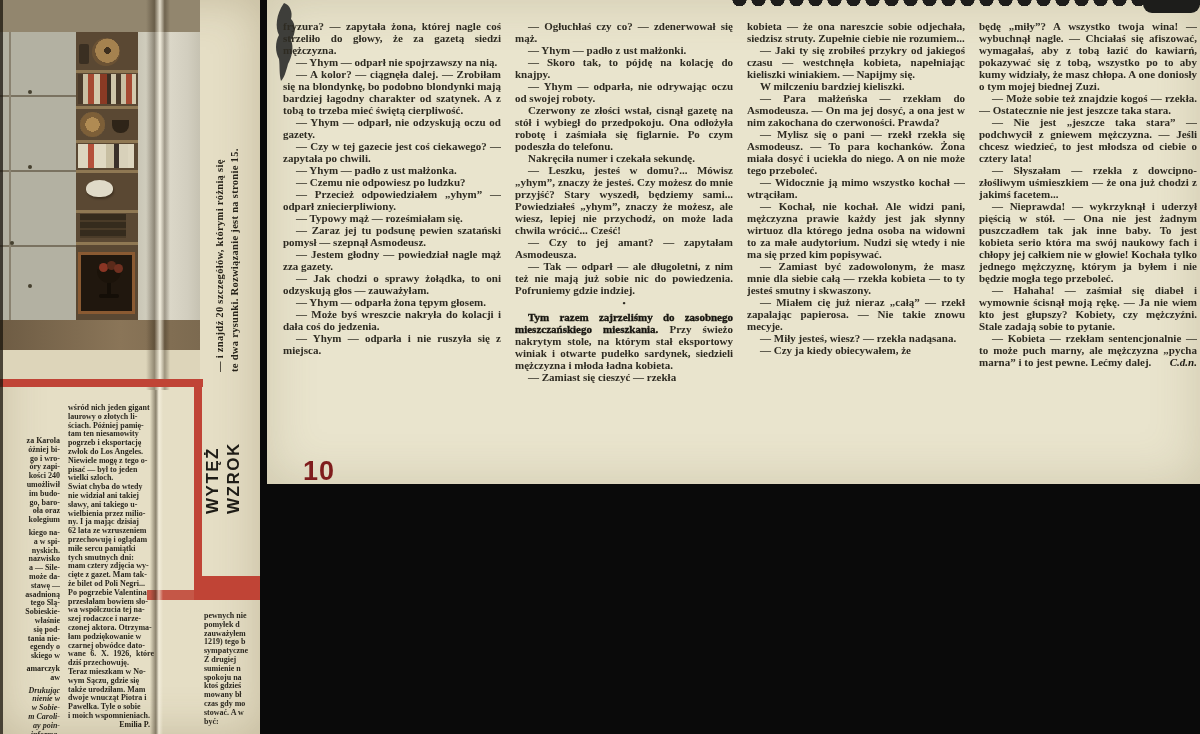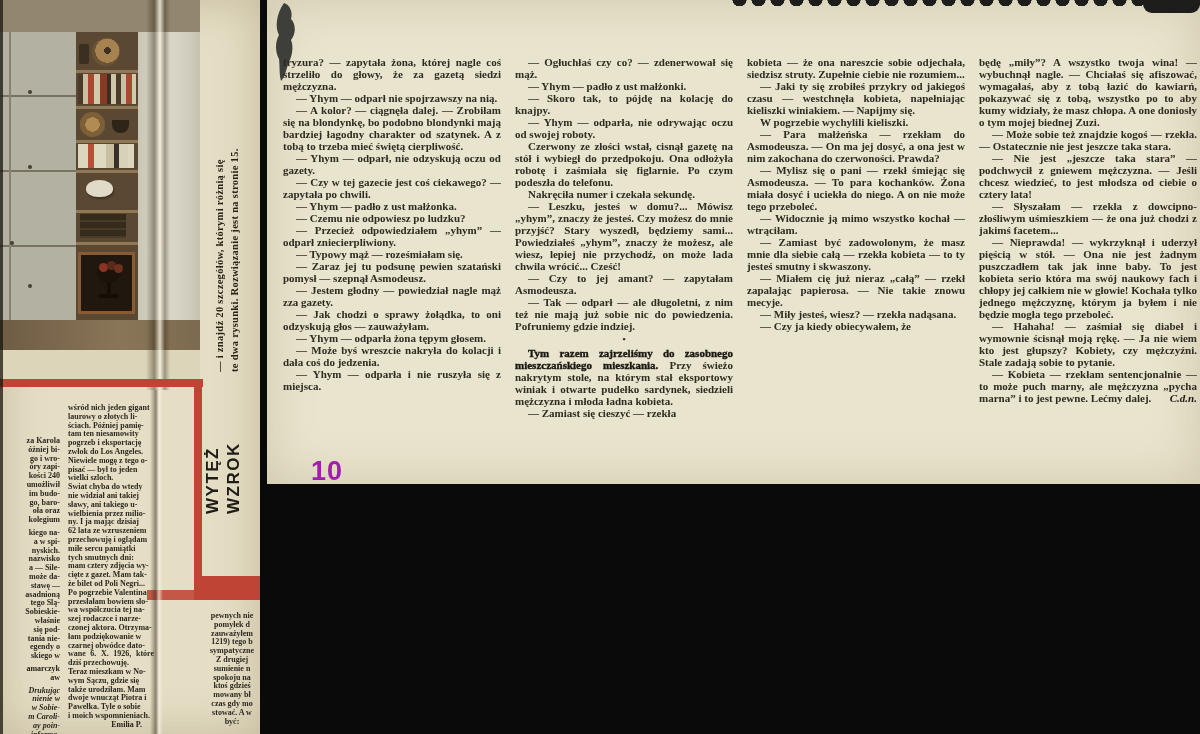--- a/index.html
+++ b/index.html
@@ -55,42 +55,42 @@
   .vrot{position:absolute;transform:rotate(-90deg);transform-origin:left top;}
   #v-caption{left:212px;top:372px;width:300px;height:34px;}
   #v-caption .vln{font:bold 10.5px/15px "Liberation Serif",serif;color:#262219;letter-spacing:.3px;white-space:nowrap;}
   #v-title{left:202px;top:514px;width:84px;height:46px;}
   #v-title .vtl{font:bold 17px/21px "Liberation Sans",sans-serif;color:#1e1c16;letter-spacing:1.5px;white-space:nowrap;}
   
   .lcol{position:absolute;color:#2b2820;font:bold 8px/8.8px "Liberation Serif",serif;}
   #lcol-a{left:0;top:437px;width:60px;text-align:right;}
   #lcol-b{left:68px;top:404px;width:86px;text-align:justify;}
   #lcol-c{left:204px;top:612px;width:56px;overflow:hidden;}
-  #lcol-c .ln{white-space:nowrap;text-align:center;}
+  #lcol-c .ln{white-space:nowrap;}
   .ln{height:8.8px;overflow:hidden;}
   .ln.b{font-weight:bold;color:#1f1c14;text-align:right;}
   .ln.i{font-style:italic;}
-  .ln.r{text-align:right;padding-right:12px;}
+  .ln.r{text-align:right;padding-right:4px;}
   .gap{height:4px;}
   
   #main-piece{position:absolute;left:267px;top:0;width:933px;height:484px;background:#e9e4cd;
               overflow:hidden;box-shadow:inset 0 0 50px rgba(115,98,58,.22);}
   #ink-blob{position:absolute;left:4px;top:2px;}
   #scallop{position:absolute;left:463px;top:0;width:470px;height:10px;
      background:radial-gradient(ellipse 10px 9px at 9.5px 0px,#1d1d1b 69%,rgba(0,0,0,0) 72%);
      background-size:19px 10px;background-repeat:repeat-x;}
   #scallop-end{position:absolute;left:876px;top:0;width:57px;height:13px;background:#1d1d1b;border-radius:0 0 9px 9px;}
   #columns{position:absolute;left:16px;top:20px;display:flex;gap:14px;}
-  .acol{width:218px;height:450px;overflow:hidden;margin-top:36px;}
+  .acol{width:218px;height:450px;overflow:hidden;}
   .para{margin:0;text-indent:13px;text-align:justify;font:bold 11px/12px "Liberation Serif",serif;color:#2e2b22;}
   .para.noind{text-indent:0;}
   .para.dot{text-indent:0;text-align:center;font-size:9px;line-height:11px;padding:2px 0;}
   .para b{color:#181610;-webkit-text-stroke:.35px #181610;}
   .tail{float:right;font-style:italic;color:#1c1a13;}
-  #page-num{position:absolute;left:44px;top:456px;font:bold 27px/30px "Liberation Sans",sans-serif;color:#a21caf;letter-spacing:1px;}
+  #page-num{position:absolute;left:36px;top:456px;font:bold 27px/30px "Liberation Sans",sans-serif;color:#7f1d1d;letter-spacing:1px;}
 </style>
 </head>
 <body>
 
 <div id="stage">
 
   <div id="left-piece">
     <div id="photo">
       <div class="ceiling"></div>
       <div class="panels">
@@ -280,24 +280,25 @@
           <p class="para">— Leszku, jesteś w domu?... Mówisz „yhym”, znaczy że jesteś. Czy możesz do mnie przyjść? Stary wyszedł, będziemy sami... Powiedziałeś „yhym”, znaczy że możesz, ale wiesz, lepiej nie przychodź, on może lada chwila wrócić... Cześć!</p>
           <p class="para">— Czy to jej amant? — zapytałam Asmodeusza.</p>
           <p class="para">— Tak — odparł — ale długoletni, z nim też nie mają już sobie nic do powiedzenia. Pofruniemy gdzie indziej.</p>
           <p class="para dot">•</p>
           <p class="para"><b>Tym razem zajrzeliśmy do zasobnego mieszczańskiego mieszkania. </b>Przy świeżo nakrytym stole, na którym stał eksportowy winiak i otwarte pudełko sardynek, siedzieli mężczyzna i młoda ładna kobieta.</p>
           <p class="para">— Zamiast się cieszyć — rzekła</p>
         </div>
       <div class="acol">
           <p class="para noind">kobieta — że ona nareszcie sobie odjechała, siedzisz struty. Zupełnie ciebie nie rozumiem...</p>
           <p class="para">— Jaki ty się zrobiłeś przykry od jakiegoś czasu — westchnęła kobieta, napełniając kieliszki winiakiem. — Napijmy się.</p>
-          <p class="para">W pogrzebie wychylili kieliszki.</p>
+          <p class="para">W milczeniu bardziej kieliszki.</p>
           <p class="para">— Para małżeńska — rzekłam do Asmodeusza. — On ma jej dosyć, a ona jest w nim zakochana do czerwoności. Prawda?</p>
-          <p class="para">— Mylisz się o pani — rzekł śmiejąc się Asmodeusza. — To para kochanków. Żona miała dosyć i uciekła do niego. A on nie może tego przeboleć.</p>
+          <p class="para">— Mylisz się o pani — rzekł rzekła się Asmodeusz. — To para kochanków. Żona miała dosyć i uciekła do niego. A on nie może tego przeboleć.</p>
           <p class="para">— Widocznie ją mimo wszystko kochał — wtrąciłam.</p>
+          <p class="para">— Kochał, nie kochał. Ale widzi pani, mężczyzna prawie każdy jest jak słynny wirtuoz dla którego jedna osoba na widowni to za małe audytorium. Nudzi się wtedy i nie ma się przed kim popisywać.</p>
           <p class="para">— Zamiast być zadowolonym, że masz mnie dla siebie całą — rzekła kobieta — to ty jesteś smutny i skwaszony.</p>
           <p class="para">— Miałem cię już nieraz „całą” — rzekł zapalając papierosa. — Nie takie znowu mecyje.</p>
           <p class="para">— Miły jesteś, wiesz? — rzekła nadąsana.</p>
           <p class="para">— Czy ja kiedy obiecywałem, że</p>
         </div>
       <div class="acol">
           <p class="para noind">będę „miły”? A wszystko twoja wina! — wybuchnął nagle. — Chciałaś się afiszować, wymagałaś, aby z tobą łazić do kawiarń, pokazywać się z tobą, wszystko po to aby kumy widziały, że masz chłopa. A one doniosły o tym mojej biednej Zuzi.</p>
           <p class="para">— Może sobie też znajdzie kogoś — rzekła. — Ostatecznie nie jest jeszcze taka stara.</p>
           <p class="para">— Nie jest „jeszcze taka stara” — podchwycił z gniewem mężczyzna. — Jeśli chcesz wiedzieć, to jest młodsza od ciebie o cztery lata!</p>
           <p class="para">— Słyszałam — rzekła z dowcipno-złośliwym uśmieszkiem — że ona już chodzi z jakimś facetem...</p>

